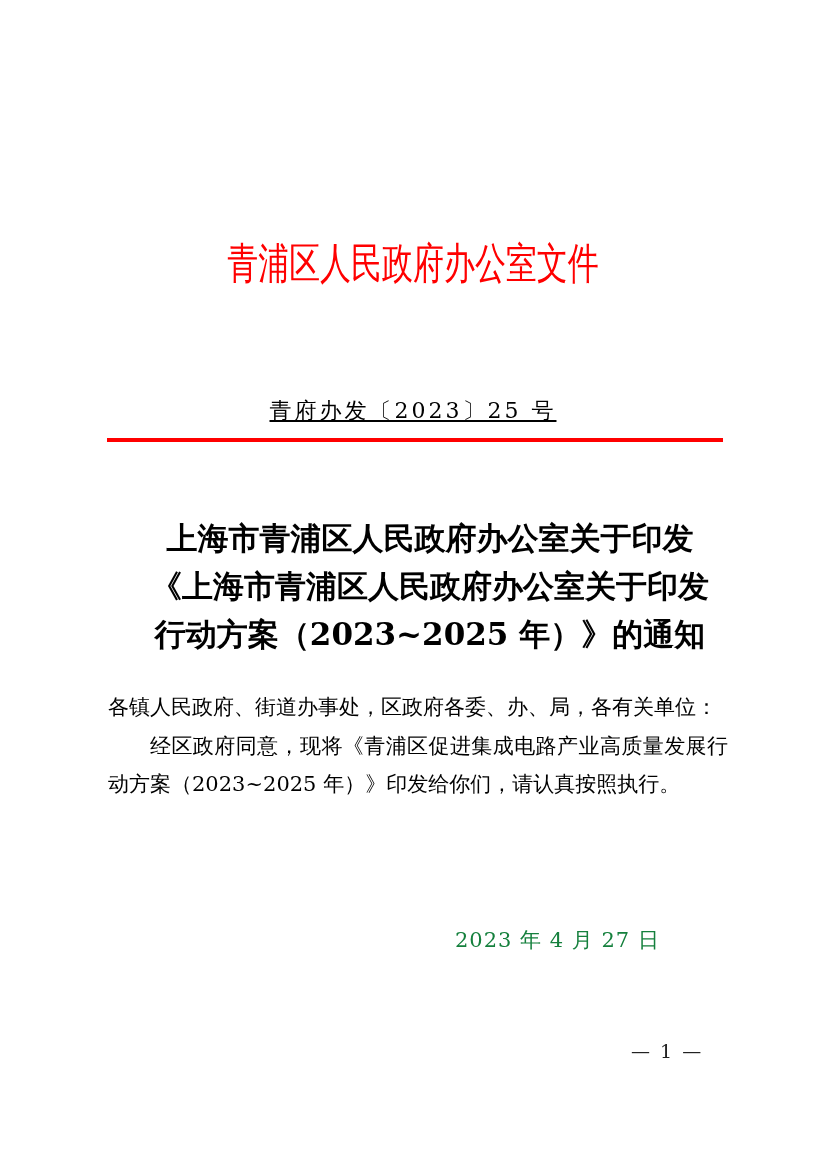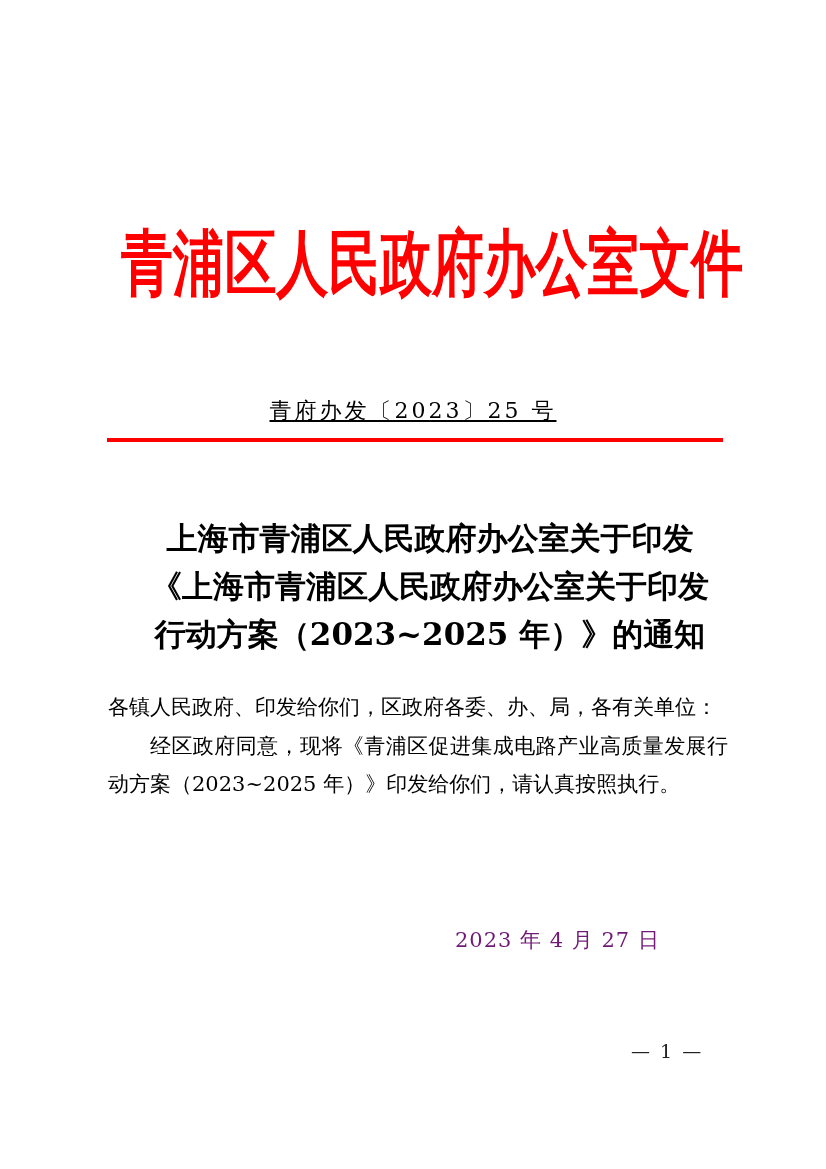--- a/index.html
+++ b/index.html
@@ -16,23 +16,23 @@
     font-family: "DejaVu Serif", "Liberation Serif", serif;
     color: #000000;
   }
   
   .red-head {
     position: absolute;
     top: 230px;
     left: 0;
     width: 100%;
     text-align: center;
-    font-size: 72px;
+    font-size: 43px;
     line-height: 66px;
-    font-weight: bold;
+    font-weight: normal;
     color: var(--accent, #ff0000);
     white-space: nowrap;
   }
   .red-head-inner {
     display: inline-block;
     transform: scaleX(0.72);
     transform-origin: center;
   }
   
   .doc-no {
@@ -87,21 +87,21 @@
     text-indent: 2em;
   }
   
   .date {
     position: absolute;
     top: 926px;
     left: 455px;
     font-size: 21px;
     letter-spacing: 1px;
     white-space: nowrap;
-    color: #701a75;
+    color: #15803d;
   }
   
   .page-num {
     position: absolute;
     top: 1040px;
     left: 631px;
     font-size: 19px;
     letter-spacing: 2px;
     white-space: nowrap;
     color: #222222;
@@ -120,21 +120,21 @@
 
   <div class="red-line"></div>
 
   <div class="title">
     <div>上海市青浦区人民政府办公室关于印发</div>
     <div>《上海市青浦区人民政府办公室关于印发</div>
     <div>行动方案（2023~2025 年）》的通知</div>
   </div>
 
   <div class="body-text">
-    <p class="salutation">各镇人民政府、印发给你们，区政府各委、办、局，各有关单位：</p>
+    <p class="salutation">各镇人民政府、街道办事处，区政府各委、办、局，各有关单位：</p>
     <p class="para">经区政府同意，现将《青浦区促进集成电路产业高质量发展行动方案（2023~2025 年）》印发给你们，请认真按照执行。</p>
   </div>
 
   <div class="date">2023 年 4 月 27 日</div>
 
   <div class="page-num">— 1 —</div>
 
 </div>
 
 </body></html>

